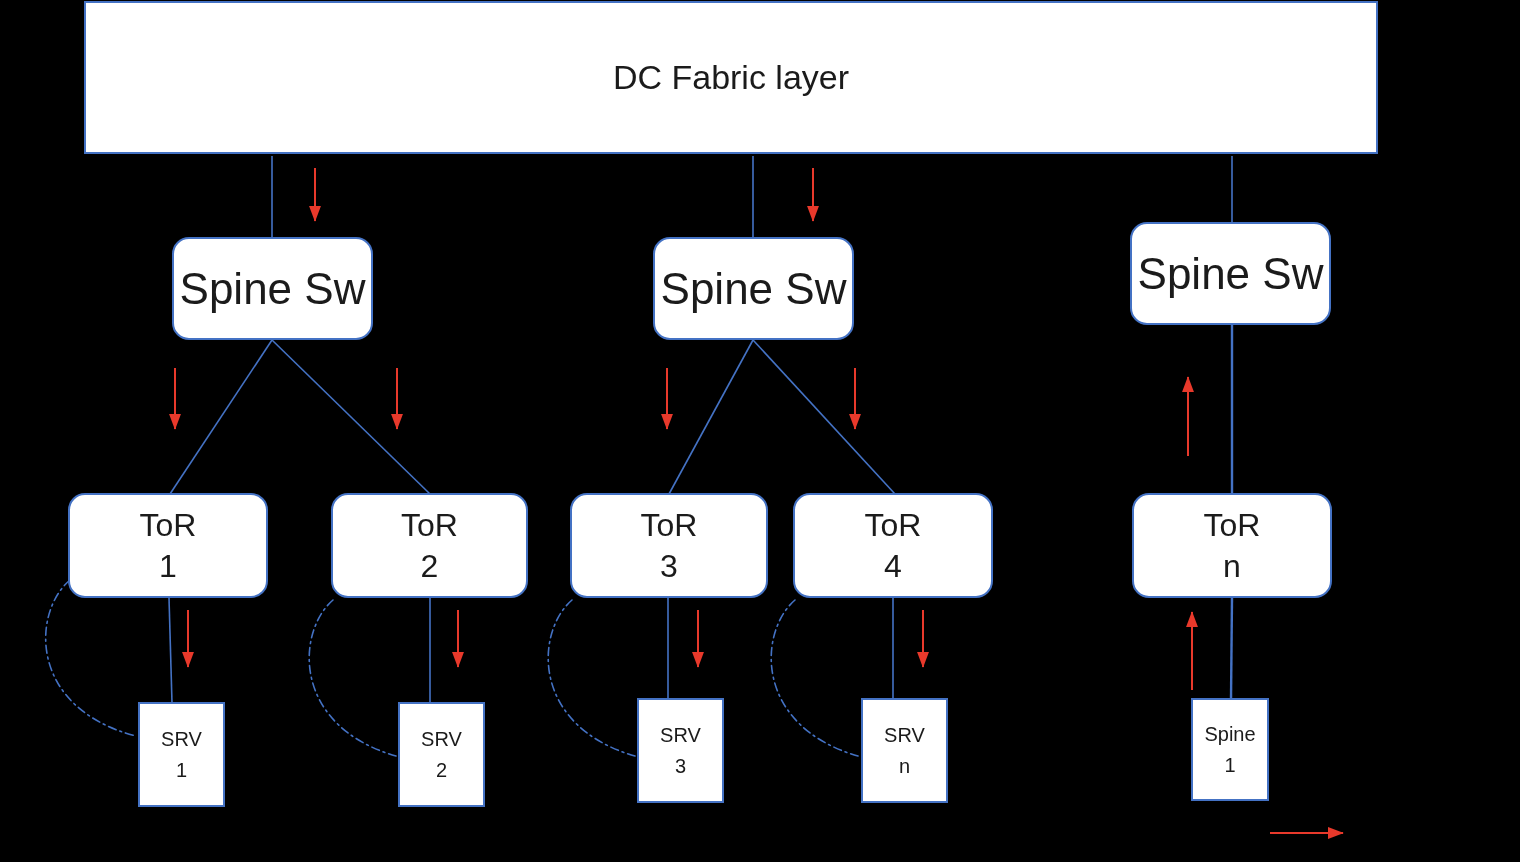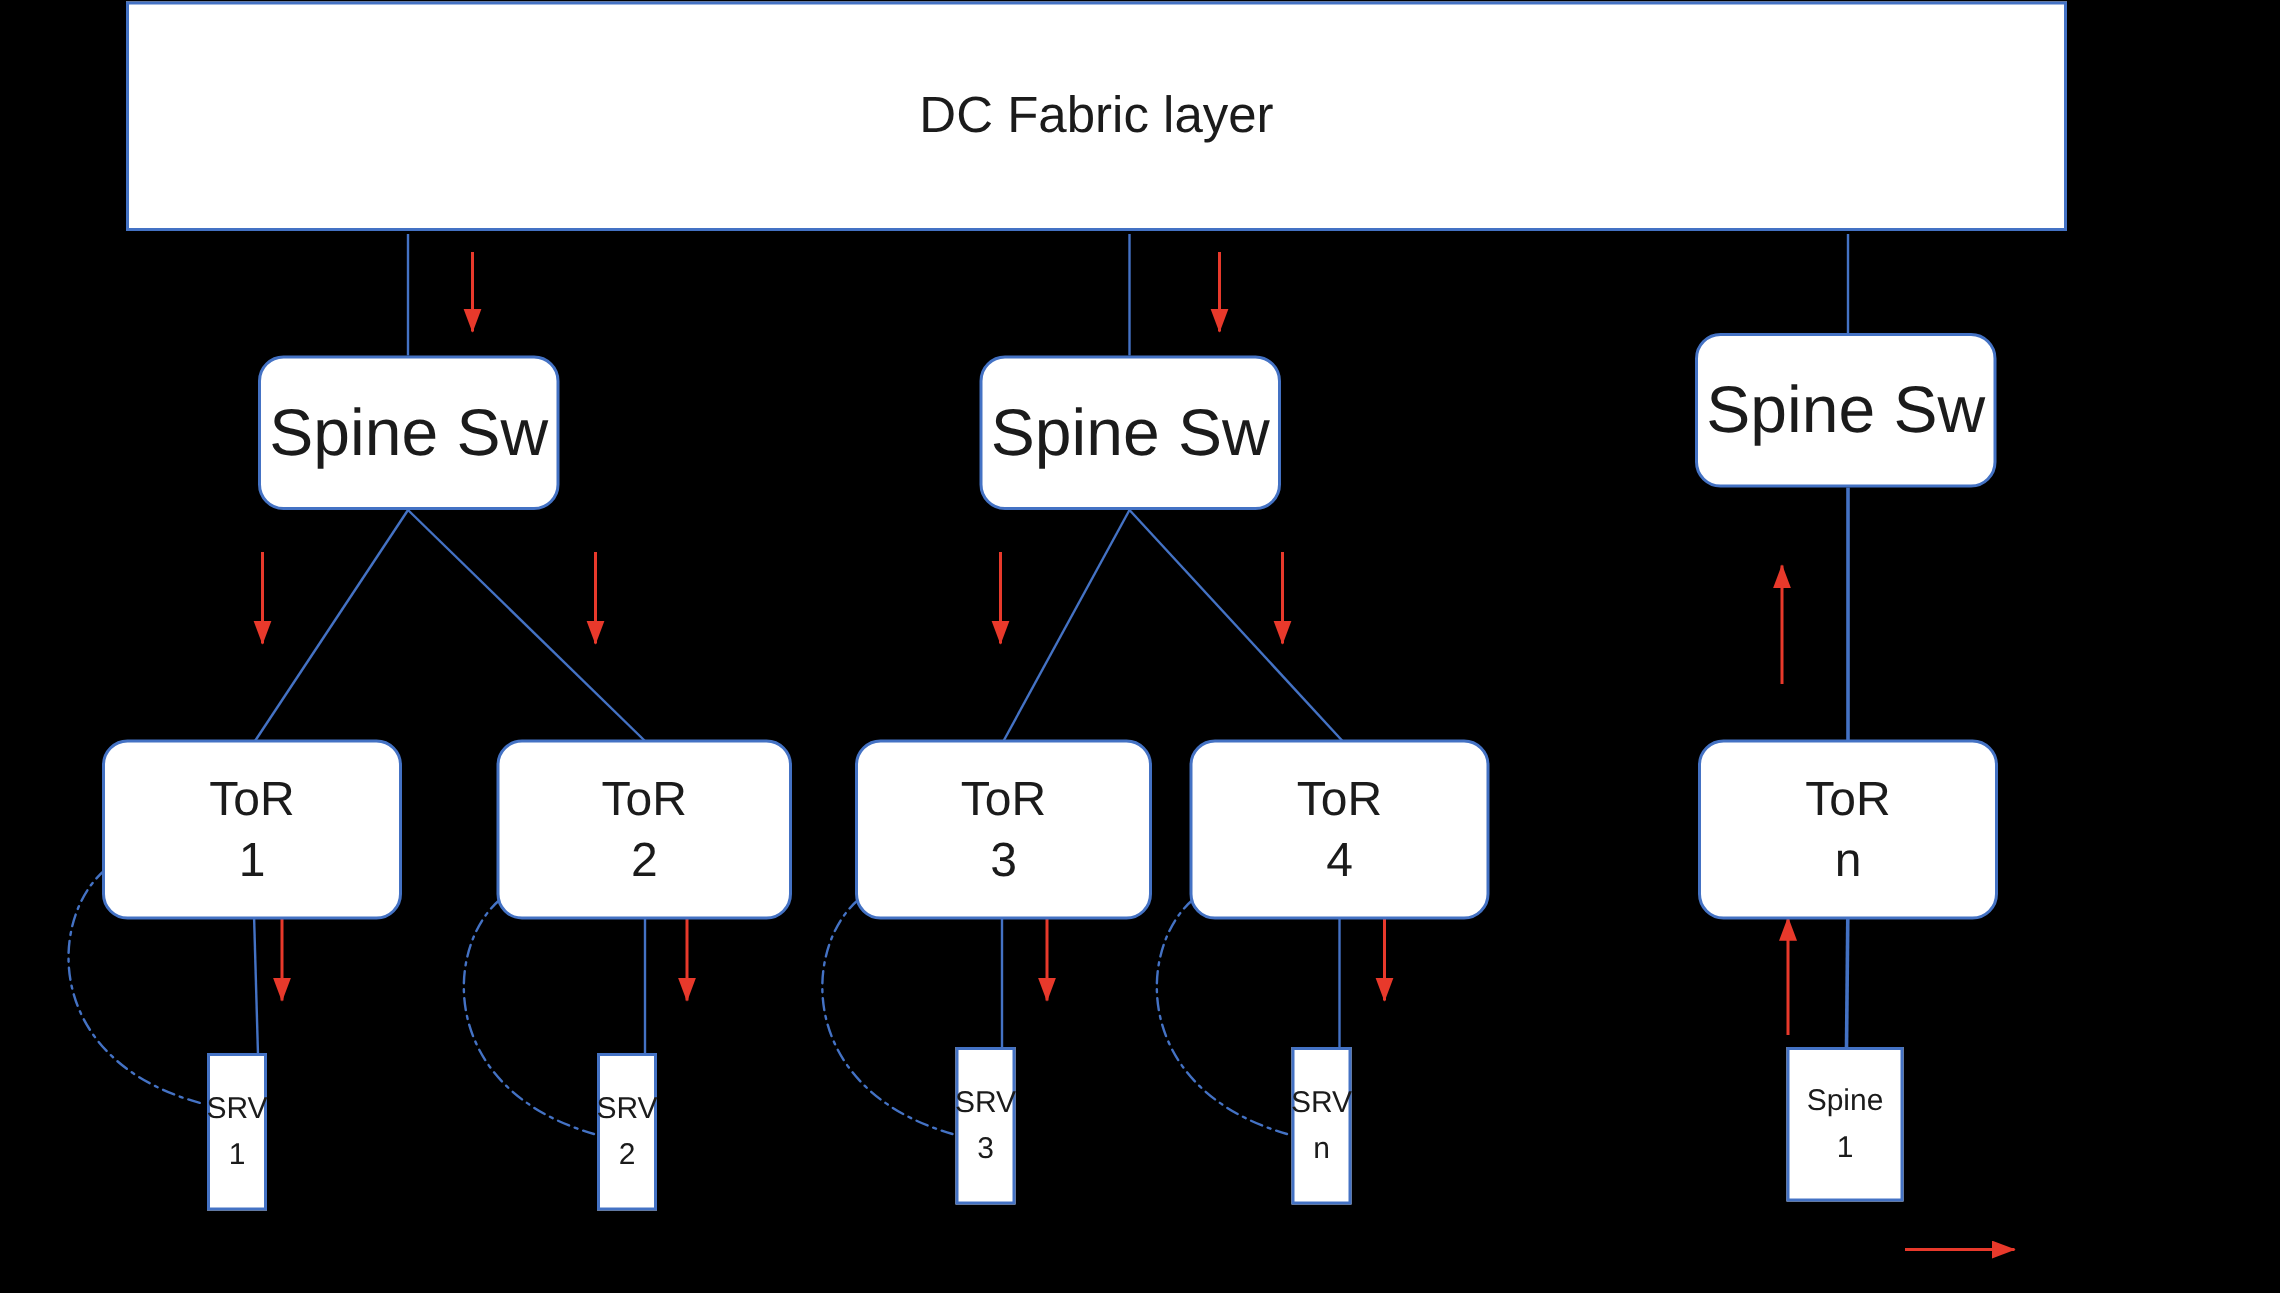--- a/index.html
+++ b/index.html
@@ -57,33 +57,33 @@
   .spine {
     width: 201px; height: 103px;
     border-radius: 17px;
     font-size: 44px;
   }
   #spine-1 { left: 172px; top: 237px; }
   #spine-2 { left: 653px; top: 237px; }
   #spine-n { left: 1130px; top: 222px; }
 
   .tor {
-    width: 200px; height: 120px; top: 493px;
+    width: 200px; height: 105px; top: 493px;
     border-radius: 17px;
     font-size: 32px;
     line-height: 1.28;
   }
   #tor-1 { left: 68px; }
   #tor-2 { left: 331px; width: 197px; }
   #tor-3 { left: 570px; width: 198px; }
   #tor-4 { left: 793px; }
   #tor-n { left: 1132px; }
 
   .srv {
-    width: 40px; height: 105px;
+    width: 87px; height: 105px;
     font-size: 20px;
     line-height: 1.55;
     border-radius: 0;
   }
   #srv-1 { left: 138px; top: 702px; }
   #srv-2 { left: 398px; top: 702px; }
   #srv-3 { left: 637px; top: 698px; }
   #srv-n { left: 861px; top: 698px; }
 
   #client-1 {

